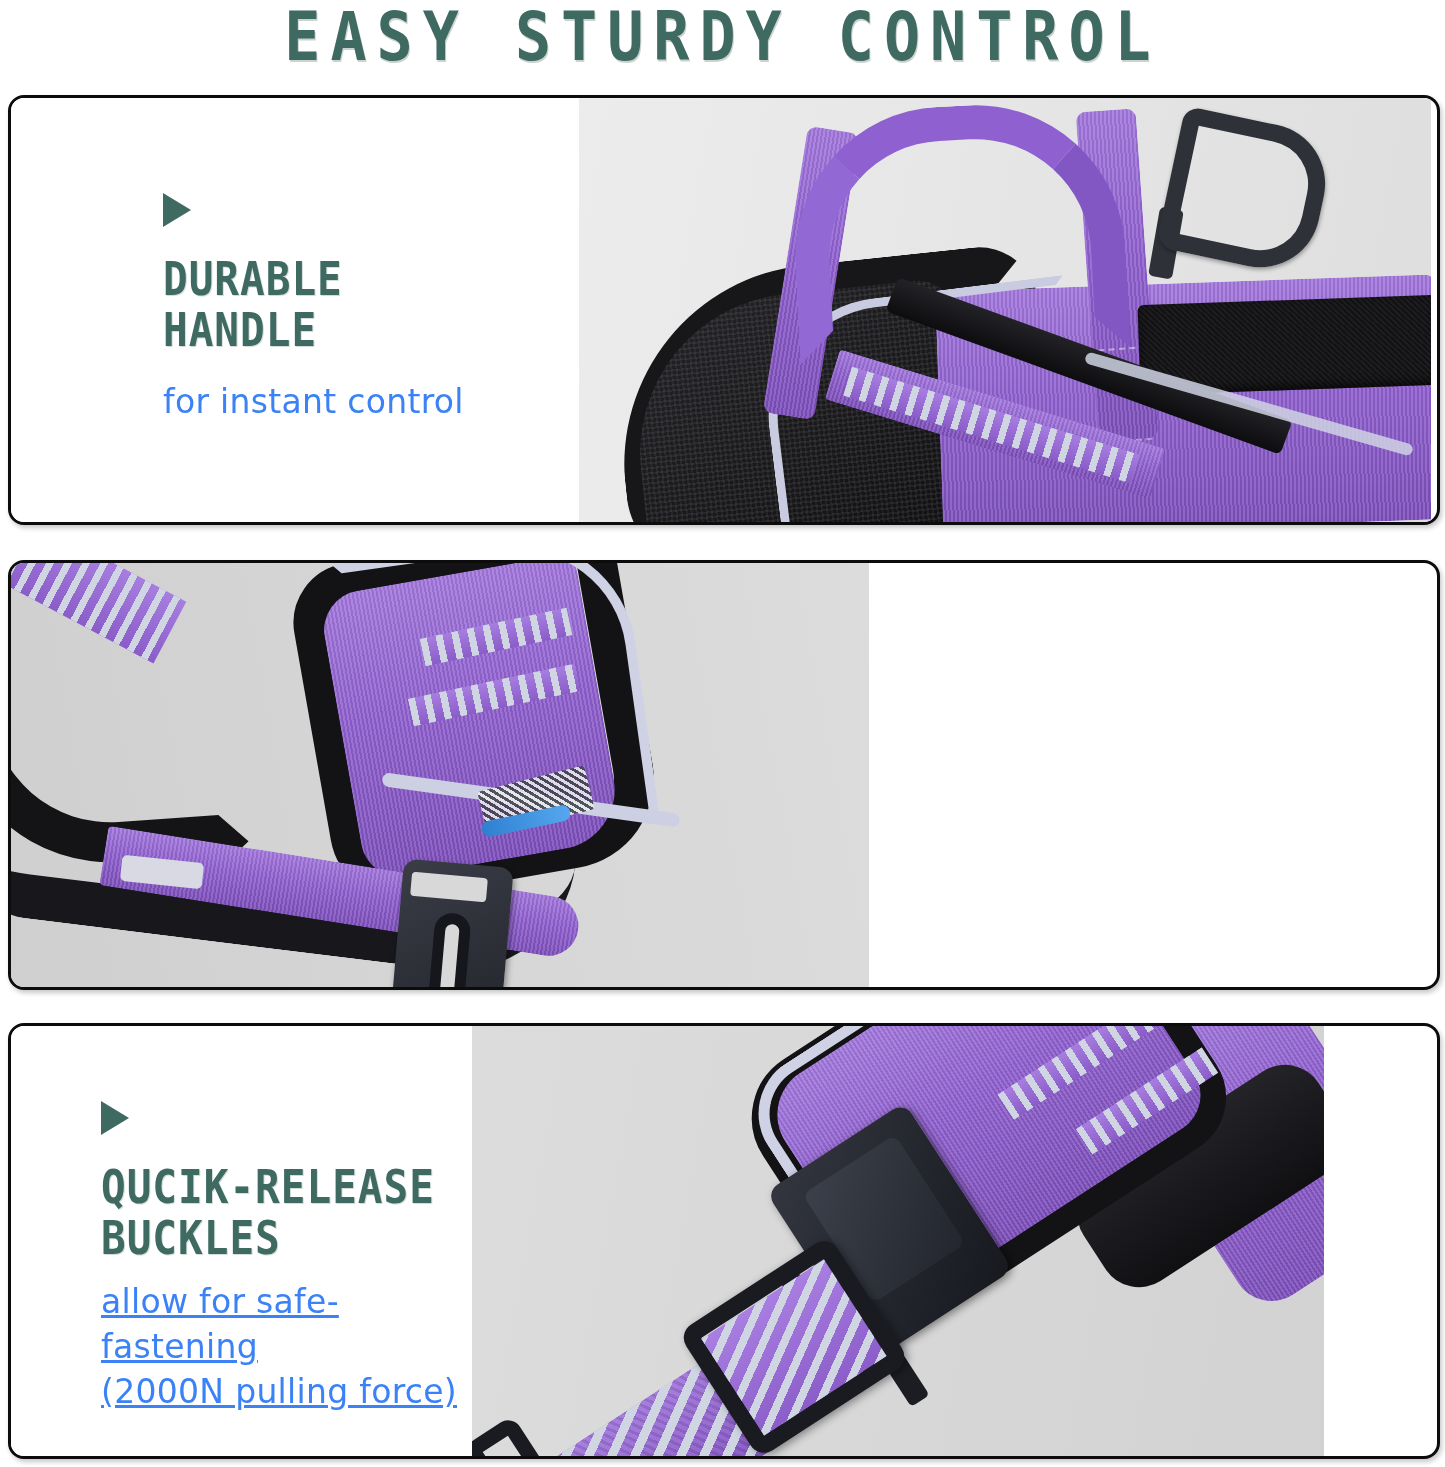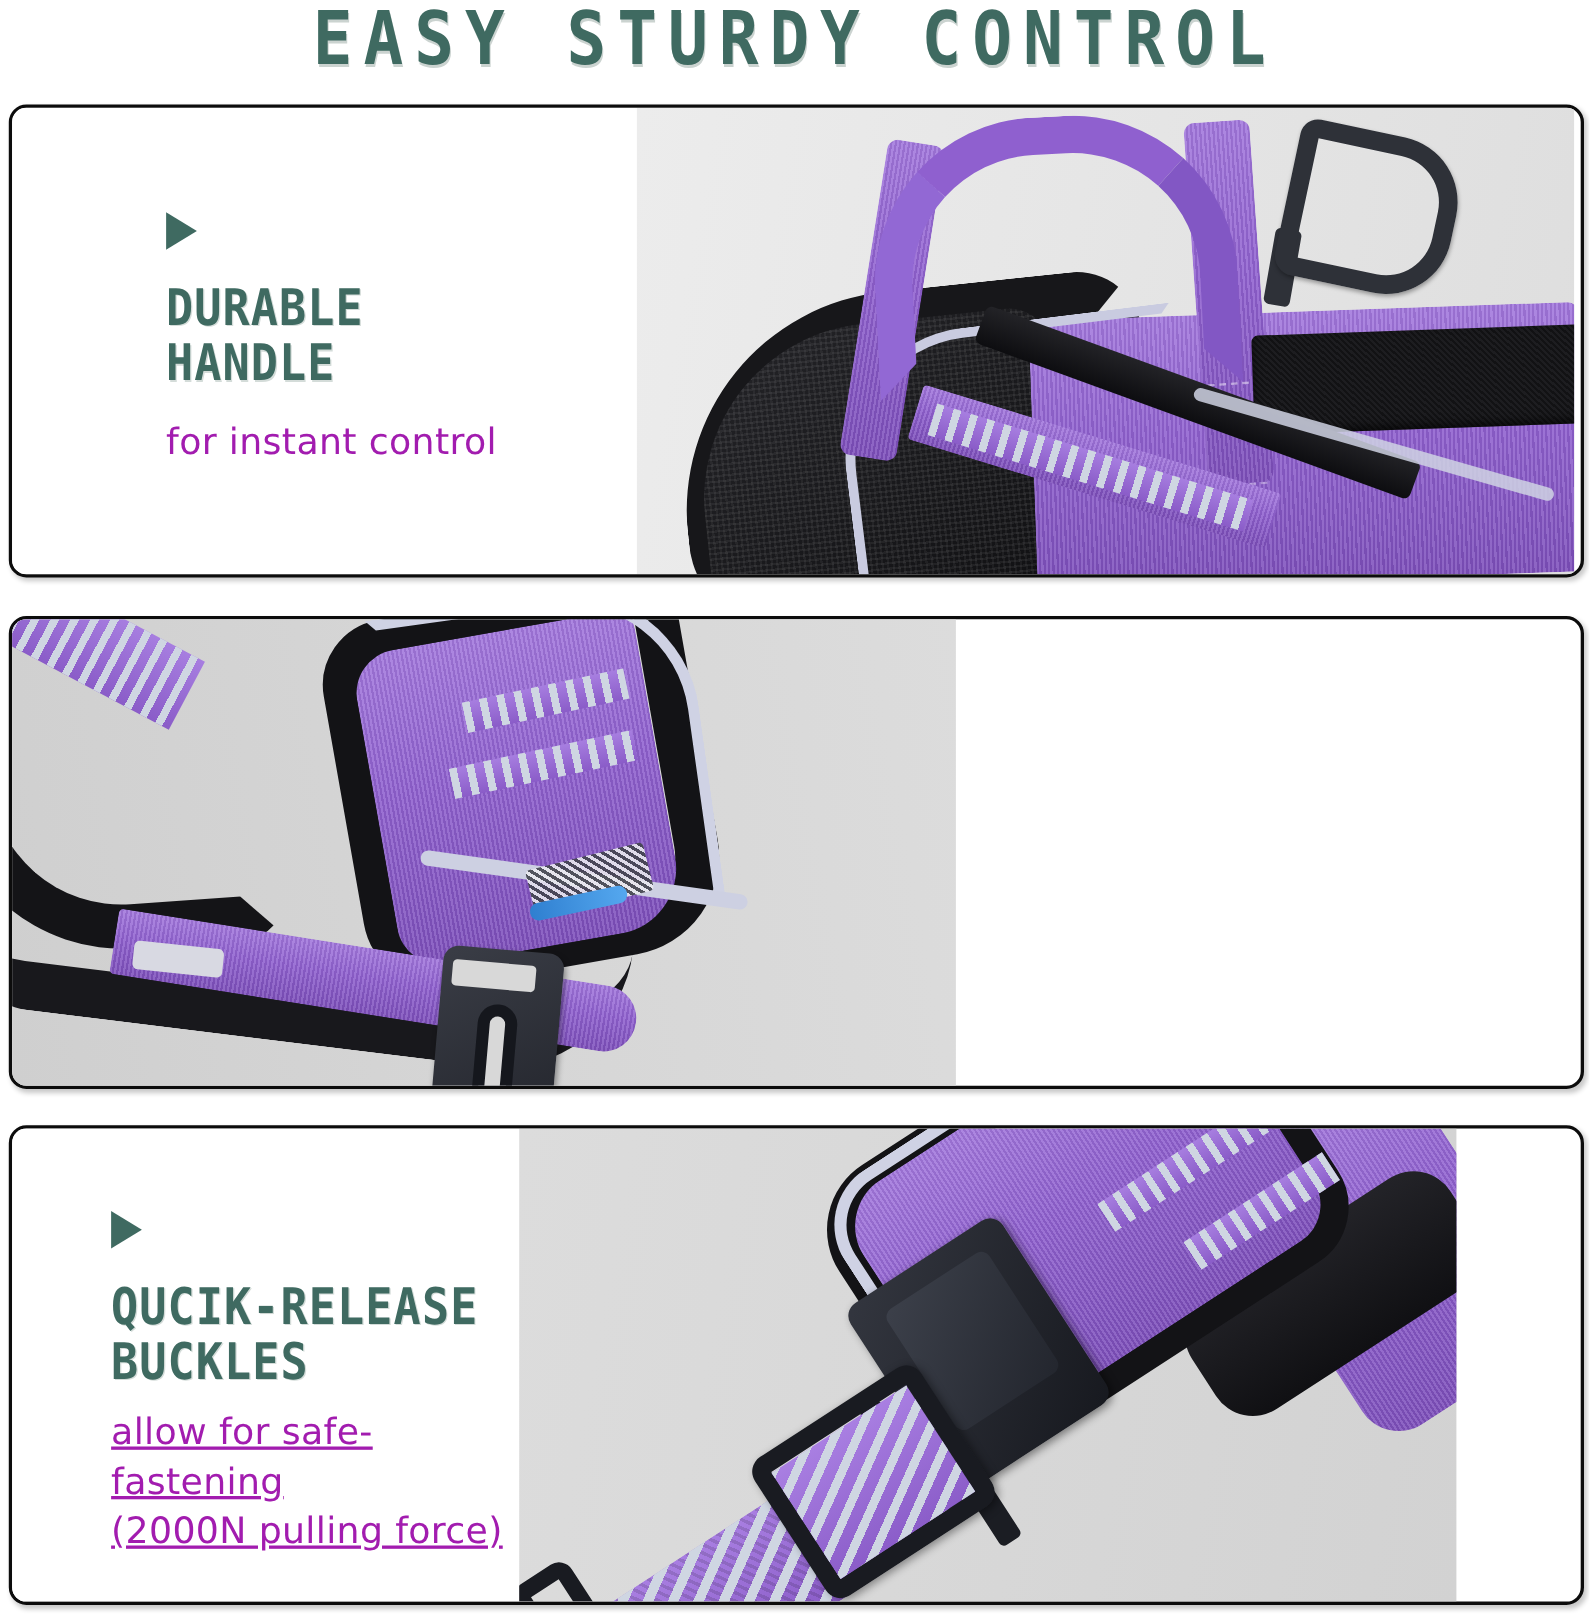--- a/index.html
+++ b/index.html
@@ -46,21 +46,21 @@
   #panel-1 .half-white{width:568px;}
   #panel-1 .half-photo{width:852px;background:linear-gradient(100deg,#ececec 0%,#e6e6e6 45%,#dedede 100%);}
   #panel-3 .half-white{width:461px;}
   #panel-3 .half-photo{width:852px;background:linear-gradient(100deg,#dcdcdc 0%,#d7d7d7 55%,#d2d2d2 100%);}
   
   #panel-2 .half-photo{width:858px;background:linear-gradient(260deg,#dcdcdc 0%,#d6d6d6 50%,#cfcfcf 100%);}
   #panel-2 .half-white{width:562px;}
 
   
   .txt{position:absolute;}
-  #p1-txt{left:140px;top:95px;}
+  #p1-txt{left:152px;top:95px;}
   #p2-txt{left:210px;top:60px;}
   #p3-txt{left:90px;top:75px;}
 
   .tri{
     width:0;height:0;display:block;margin-bottom:28px;
   }
   .tri-right{border-top:17px solid transparent;border-bottom:17px solid transparent;border-left:28px solid #3f6a61;}
   .tri-left {border-top:17px solid transparent;border-bottom:17px solid transparent;border-right:28px solid #3f6a61;}
 
   .headline{
@@ -74,21 +74,21 @@
     transform-origin:left top;
     white-space:pre-line;
     text-shadow:1px 1px 0 rgba(170,185,180,.5);
     margin:0 0 14px 0;
   }
   #p2-txt .headline{font-size:40px;}
   #p3-txt .headline{font-size:41px;}
 
   .sub{
     font-family:"DejaVu Sans", sans-serif;
-    color:#a21caf;
+    color:#3b82f6;
     font-size:33px;
     line-height:45px;
     font-weight:400;
     white-space:pre-line;
     margin:0;
     letter-spacing:.3px;
   }
   #p1-txt .sub{margin-top:34px;}
   #p2-txt .sub{margin-top:30px;}
   #p3-txt .sub{margin-top:26px;text-decoration:underline;}

